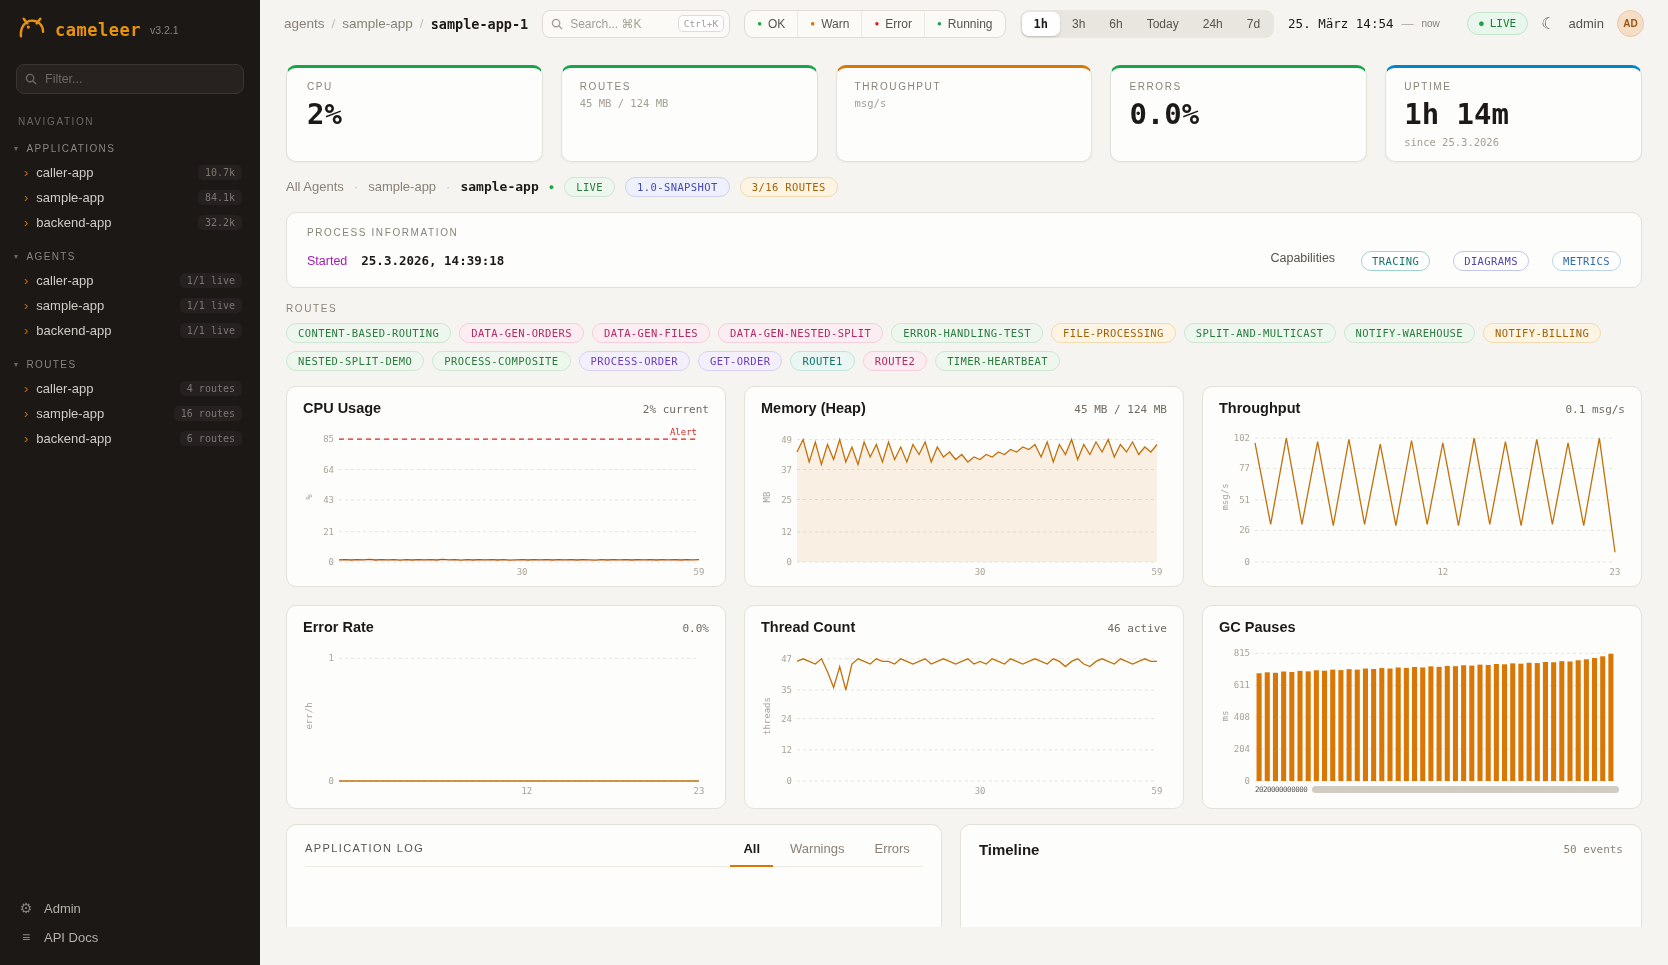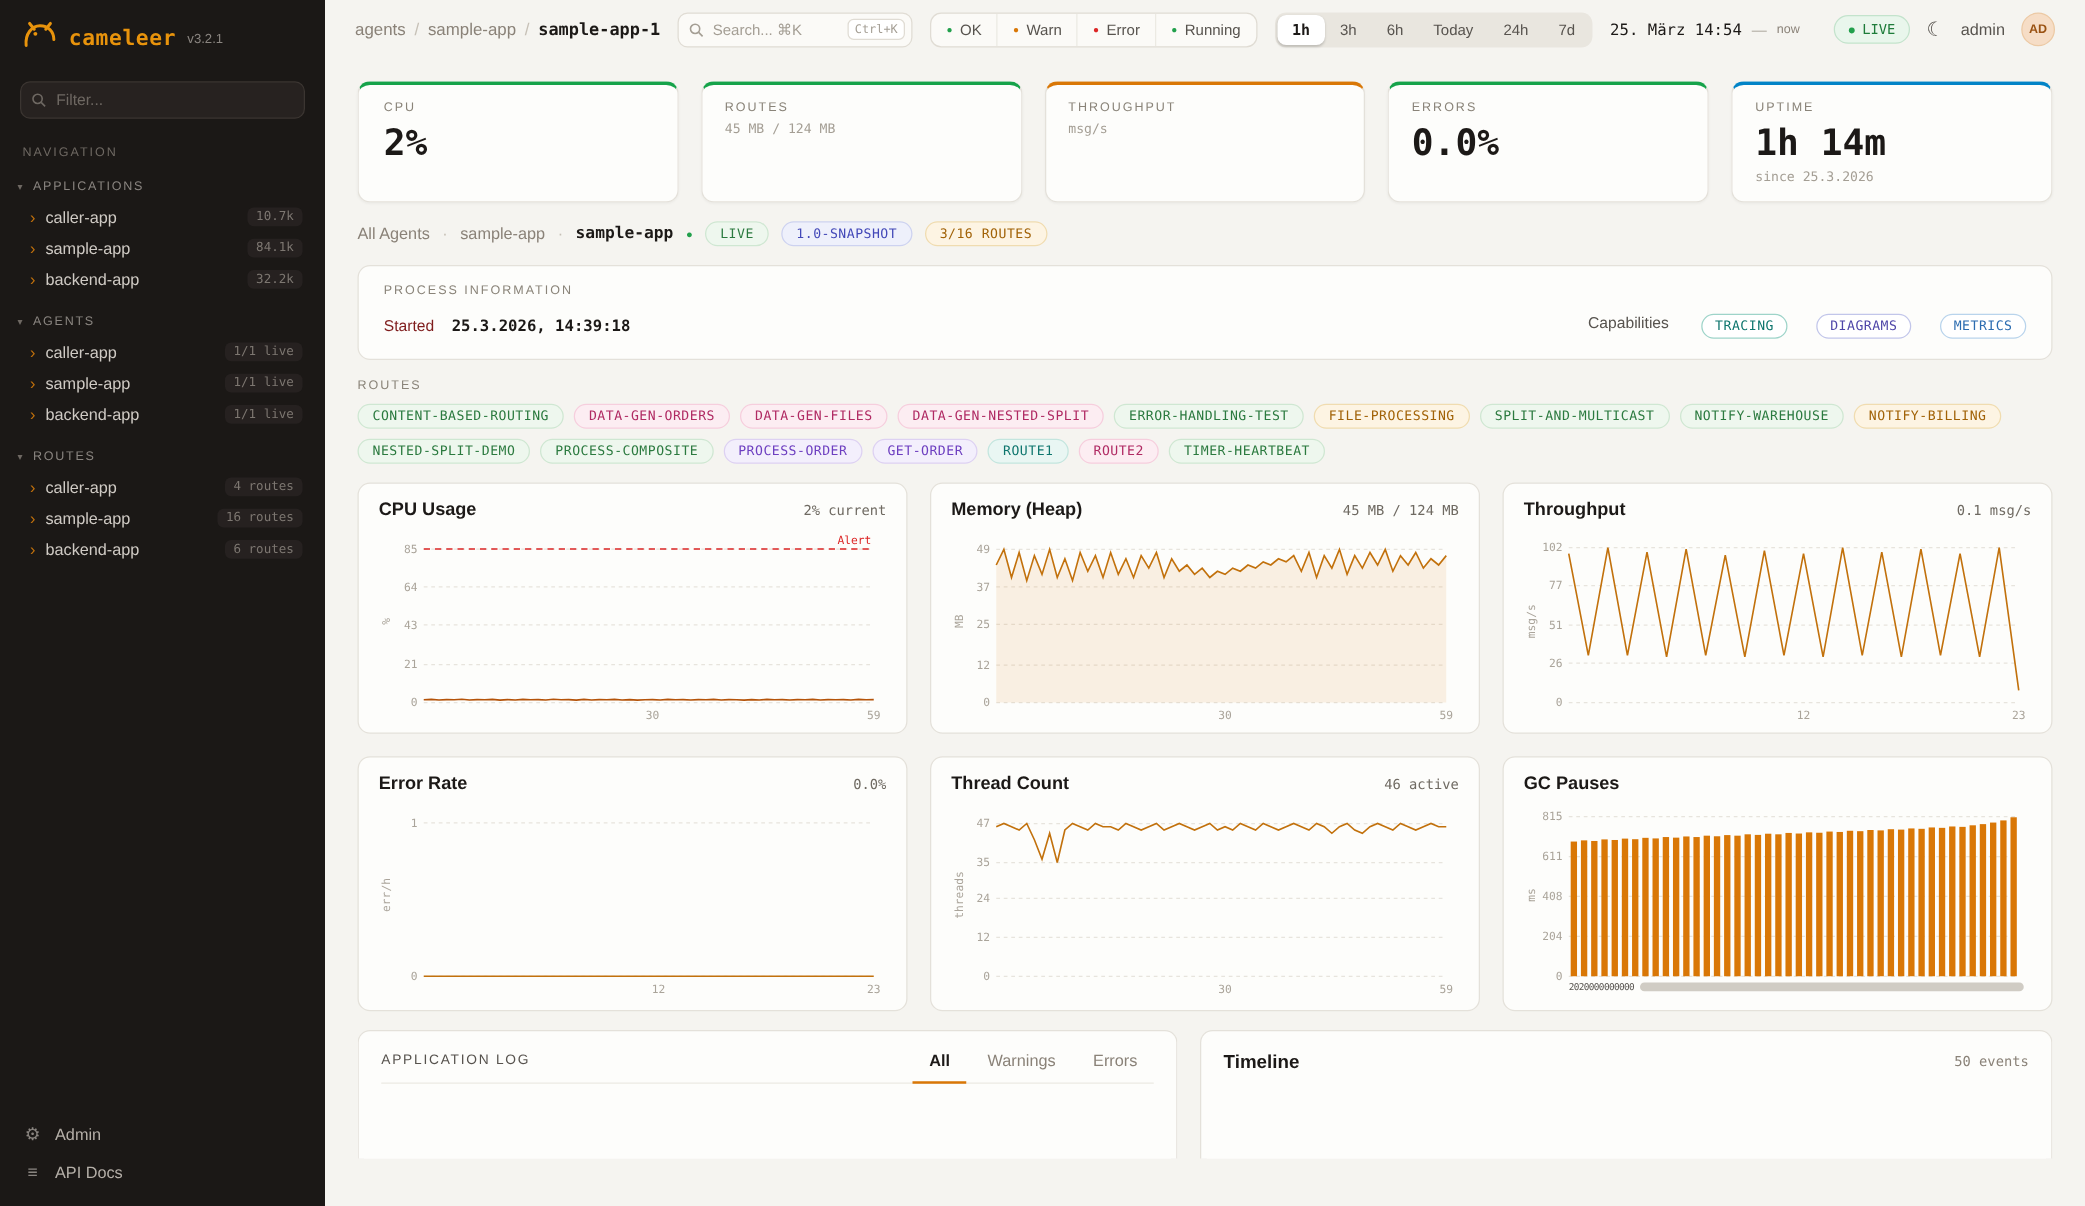--- a/index.html
+++ b/index.html
@@ -80,21 +80,21 @@
   .chip[data-color="indigo"]{background:#eef0fb;color:#4348b8;border-color:#cdd2f0;}
   .cap-chip{font-family:"DejaVu Sans Mono",monospace;font-size:10.5px;padding:3px 10px;border-radius:999px;border:1px solid;background:#fff;letter-spacing:.4px;}
   .cap-chip[data-color="teal"]{color:#0f766e;border-color:#9ed4c9;}
   .cap-chip[data-color="indigo"]{color:#4f46a8;border-color:#c2c6ea;}
   .cap-chip[data-color="blue"]{color:#2c6cb0;border-color:#b9d4ec;}
 
   .process-card{background:#fdfdfb;border:1px solid #e4e1da;border-radius:10px;padding:14px 20px 16px;}
   .panel-label{font-size:10px;letter-spacing:1.6px;color:#8a8479;}
   .process-row{display:flex;align-items:center;justify-content:space-between;margin-top:13px;}
   .started-wrap{display:flex;align-items:center;gap:14px;}
-  .started-label{font-size:12.5px;color:#7f1d1d;}
+  .started-label{font-size:12.5px;color:#a21caf;}
   .started-value{font-family:"DejaVu Sans Mono",monospace;font-size:12.5px;font-weight:bold;color:#1c1917;}
   .caps-wrap{display:flex;align-items:flex-start;gap:23px;}
   .caps-label{font-size:12.5px;color:#57534e;margin-right:3px;}
 
   .routes-chips{display:flex;flex-wrap:wrap;gap:8px;margin-top:9px;}
 
   .charts-grid{display:grid;grid-template-columns:repeat(3,1fr);gap:18px;}
   .chart-card{background:#fdfdfb;border:1px solid #e4e1da;border-radius:10px;padding:13px 16px 8px;}
   .chart-head{display:flex;align-items:baseline;justify-content:space-between;}
   .chart-title{font-size:14.5px;font-weight:bold;color:#1c1917;}

